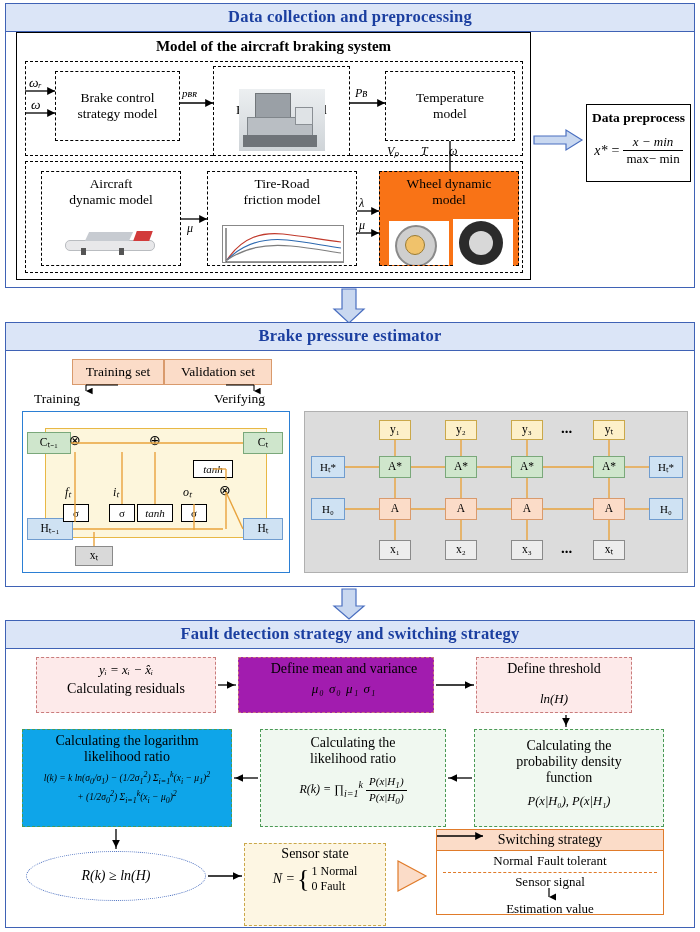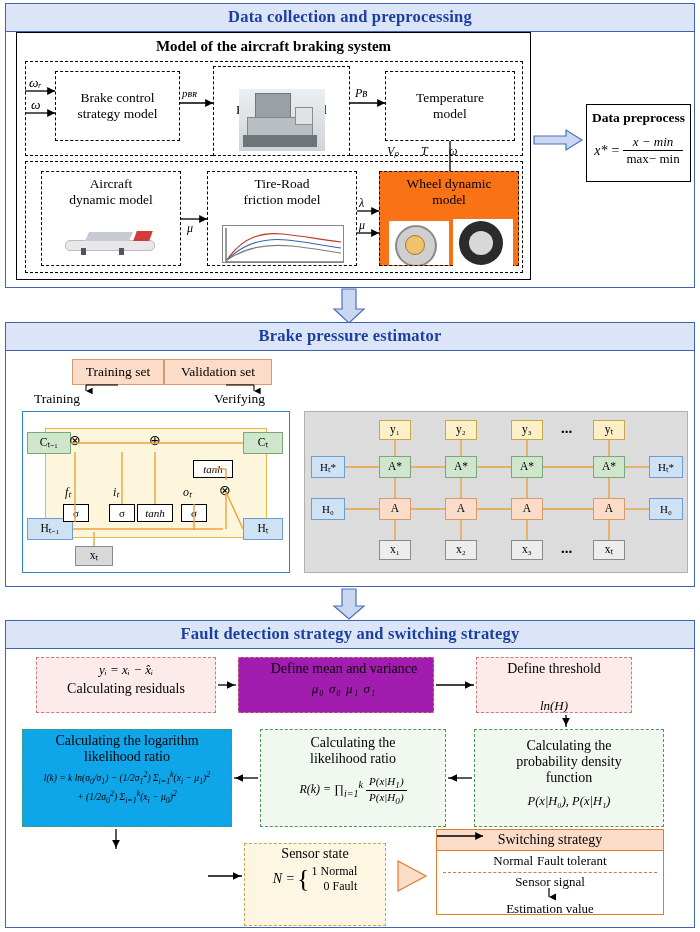--- a/index.html
+++ b/index.html
@@ -363,21 +363,21 @@
     <div class="lbl" style="text-align:center;margin-top:3px;font-size:14px;">Calculating residuals</div>
   </div>
 
   <div class="panel dash" style="left:232px;top:36px;width:196px;height:56px;border:1.5px dashed #c97c7c;background:#a21caf;padding-left:16px;">
     <div class="lbl" style="text-align:center;margin-top:3px;font-size:14px;">Define mean and variance</div>
     <div class="lbl ital" style="text-align:center;margin-top:5px;font-size:13px;letter-spacing:1px;">μ₀   σ₀   μ₁   σ₁</div>
   </div>
 
   <div class="panel dash" style="left:470px;top:36px;width:156px;height:56px;border:1.5px dashed #c97c7c;background:#fdeaea;">
     <div class="lbl" style="text-align:center;margin-top:3px;font-size:14px;">Define threshold</div>
-    <div class="lbl ital" style="text-align:center;margin-top:22px;font-size:13px;">ln(H)</div>
+    <div class="lbl ital" style="text-align:center;margin-top:15px;font-size:13px;">ln(H)</div>
   </div>
 
   <div class="panel dash" style="left:16px;top:108px;width:210px;height:98px;border:1.5px dashed #4a9a55;background:#0ea5e9;">
     <div class="lbl" style="text-align:center;margin-top:3px;font-size:14px;white-space:pre-line;">Calculating the logarithm
 likelihood ratio</div>
     <div style="text-align:center;margin-top:4px;font-size:9.5px;font-style:italic;line-height:1.5;">
       l(k) = k ln(σ<sub>0</sub>/σ<sub>1</sub>) − (1/2σ<sub>1</sub><sup>2</sup>) Σ<sub>i=1</sub><sup>k</sup>(x<sub>i</sub> − μ<sub>1</sub>)<sup>2</sup><br>
       + (1/2σ<sub>0</sub><sup>2</sup>) Σ<sub>i=1</sub><sup>k</sup>(x<sub>i</sub> − μ<sub>0</sub>)<sup>2</sup>
     </div>
   </div>
@@ -391,27 +391,30 @@
     </div>
   </div>
 
   <div class="panel dash" style="left:468px;top:108px;width:190px;height:98px;border:1.5px dashed #4a9a55;background:#f0f8f0;">
     <div class="lbl" style="text-align:center;margin-top:8px;font-size:14px;white-space:pre-line;">Calculating the
 probability density
 function</div>
     <div class="lbl ital" style="text-align:center;margin-top:8px;font-size:12.5px;">P(x|H₀), P(x|H₁)</div>
   </div>
 
+  <div class="blk" style="left:20px;top:230px;width:180px;height:50px;border:1.5px dotted #4a6fc0;border-radius:50%;background:#fff;">
+    <span class="lbl ital" style="font-size:14px;">R(k) ≥ ln(H)</span>
+  </div>
 
   <div class="panel dash" style="left:238px;top:222px;width:142px;height:83px;border:1.5px dashed #caa84a;background:#fdf6e3;">
     <div class="lbl" style="text-align:center;margin-top:2px;font-size:14px;">Sensor state</div>
     <div style="display:flex;align-items:center;justify-content:center;margin-top:2px;">
       <span class="lbl ital" style="font-size:14px;">N =</span>
       <span style="font-size:26px;line-height:.9;margin:0 2px;">{</span>
-      <span style="display:inline-block;text-align:right;font-size:12px;">
+      <span style="display:inline-block;text-align:left;font-size:12px;">
         <span style="display:block;">1  Normal</span>
         <span style="display:block;">0  Fault</span>
       </span>
     </div>
   </div>
 
   <div class="panel" style="left:430px;top:208px;width:228px;height:86px;border:1.6px solid #e07b2a;background:#fff;">
     <div class="lbl" style="text-align:center;background:#fbdcc8;border-bottom:1.4px solid #e07b2a;padding:2px 8px;font-size:14px;">Switching strategy</div>
     <div style="display:flex;align-items:center;justify-content:center;gap:4px;margin-top:3px;">
       <span class="lbl" style="font-size:13px;">Normal</span>

